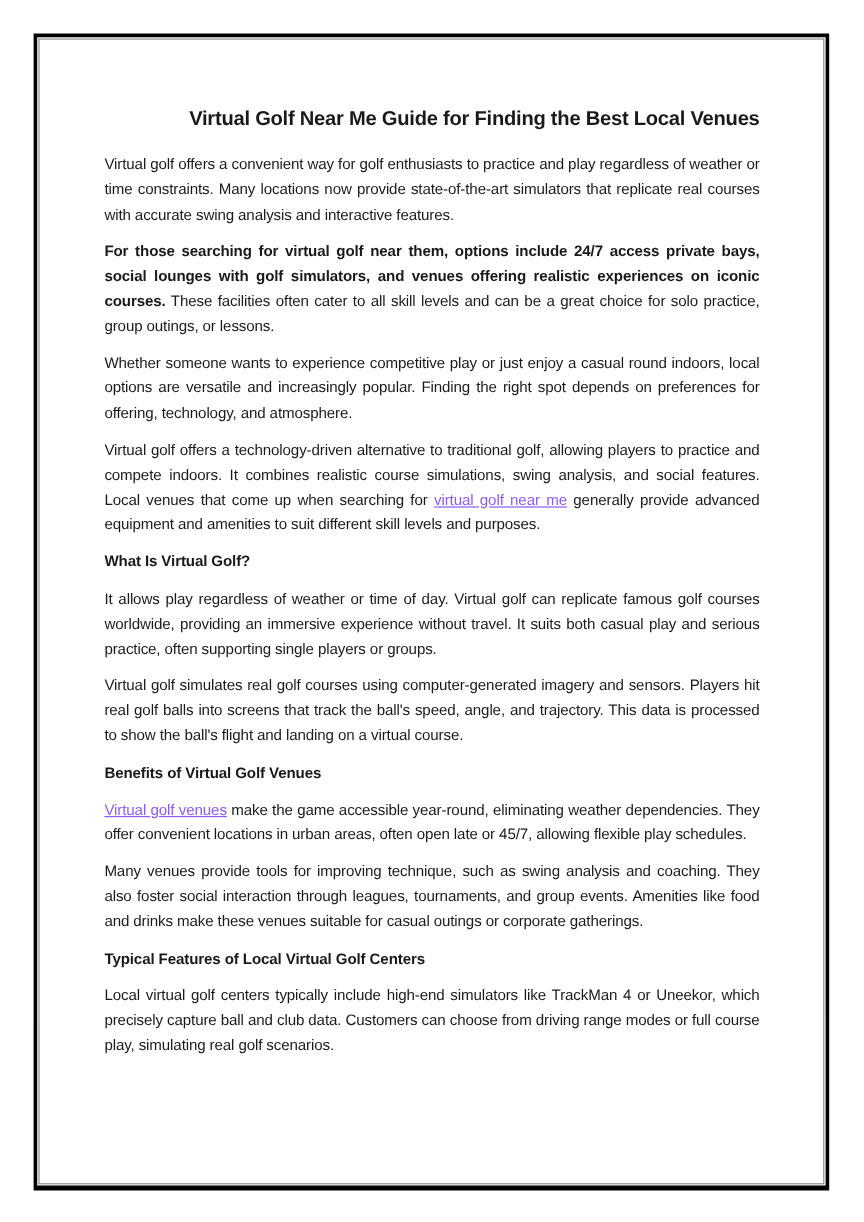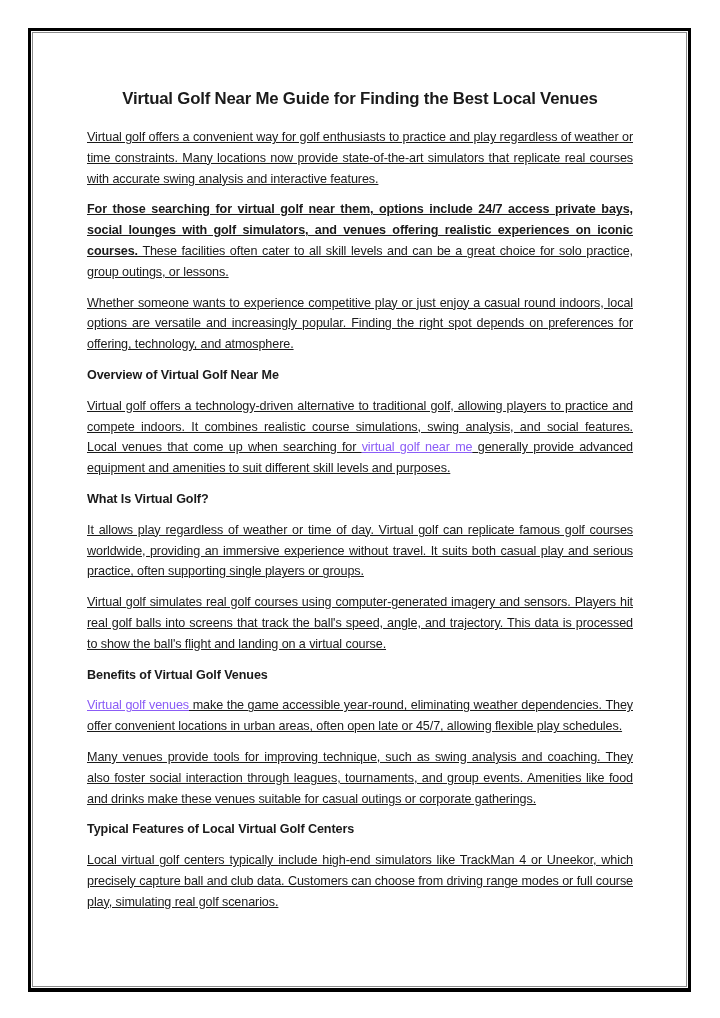--- a/index.html
+++ b/index.html
@@ -12,45 +12,44 @@
   .frame-inner {
     position: absolute; left: 1px; top: 1px; right: 1px; bottom: 1px;
     border: 1px solid #8c8c8c; background: #fff;
   }
   .content {
     position: absolute; left: 87px; top: 86px; width: 546px;
     font-family: "Liberation Sans", sans-serif; color: #1a1a1a;
     font-size: 12.6px; line-height: 20.8px; letter-spacing: -0.1px;
   }
   .title {
-    font-weight: bold; font-size: 16.8px; text-align: center; margin: 0 0 15px 0;
+    font-weight: bold; font-size: 16.8px; text-align: right; margin: 0 0 15px 0;
     line-height: 26px; letter-spacing: -0.2px;
   }
-  p { margin: 0 0 10px 0; text-align: justify; text-decoration: underline; }
+  p { margin: 0 0 10px 0; text-align: justify; }
   .heading { font-weight: bold; margin: 0 0 10px 0; text-align: left; }
   .bold { font-weight: bold; }
   a.link { color: #8b5cf6; text-decoration: underline; }
 </style>
 </head>
 <body>
 
 <div class="frame">
   <div class="frame-inner"></div>
 </div>
 
 <div class="content">
   <h1 class="title">Virtual Golf Near Me Guide for Finding the Best Local Venues</h1>
 
   <p>Virtual golf offers a convenient way for golf enthusiasts to practice and play regardless of weather or time constraints. Many locations now provide state-of-the-art simulators that replicate real courses with accurate swing analysis and interactive features.</p>
 
   <p><span class="bold">For those searching for virtual golf near them, options include 24/7 access private bays, social lounges with golf simulators, and venues offering realistic experiences on iconic courses.</span><span> These facilities often cater to all skill levels and can be a great choice for solo practice, group outings, or lessons.</span></p>
 
   <p>Whether someone wants to experience competitive play or just enjoy a casual round indoors, local options are versatile and increasingly popular. Finding the right spot depends on preferences for offering, technology, and atmosphere.</p>
 
-  <div class="heading">Overview of Virtual Golf Near Me</div>
   <p><span>Virtual golf offers a technology-driven alternative to traditional golf, allowing players to practice and compete indoors. It combines realistic course simulations, swing analysis, and social features. Local venues that come up when searching for </span><a class="link" href="#">virtual golf near me</a><span> generally provide advanced equipment and amenities to suit different skill levels and purposes.</span></p>
 
   <div class="heading">What Is Virtual Golf?</div>
   <p>It allows play regardless of weather or time of day. Virtual golf can replicate famous golf courses worldwide, providing an immersive experience without travel. It suits both casual play and serious practice, often supporting single players or groups.</p>
   <p>Virtual golf simulates real golf courses using computer-generated imagery and sensors. Players hit real golf balls into screens that track the ball's speed, angle, and trajectory. This data is processed to show the ball's flight and landing on a virtual course.</p>
 
   <div class="heading">Benefits of Virtual Golf Venues</div>
   <p><a class="link" href="#">Virtual golf venues</a><span> make the game accessible year-round, eliminating weather dependencies. They offer convenient locations in urban areas, often open late or 45/7, allowing flexible play schedules.</span></p>
   <p>Many venues provide tools for improving technique, such as swing analysis and coaching. They also foster social interaction through leagues, tournaments, and group events. Amenities like food and drinks make these venues suitable for casual outings or corporate gatherings.</p>
 

